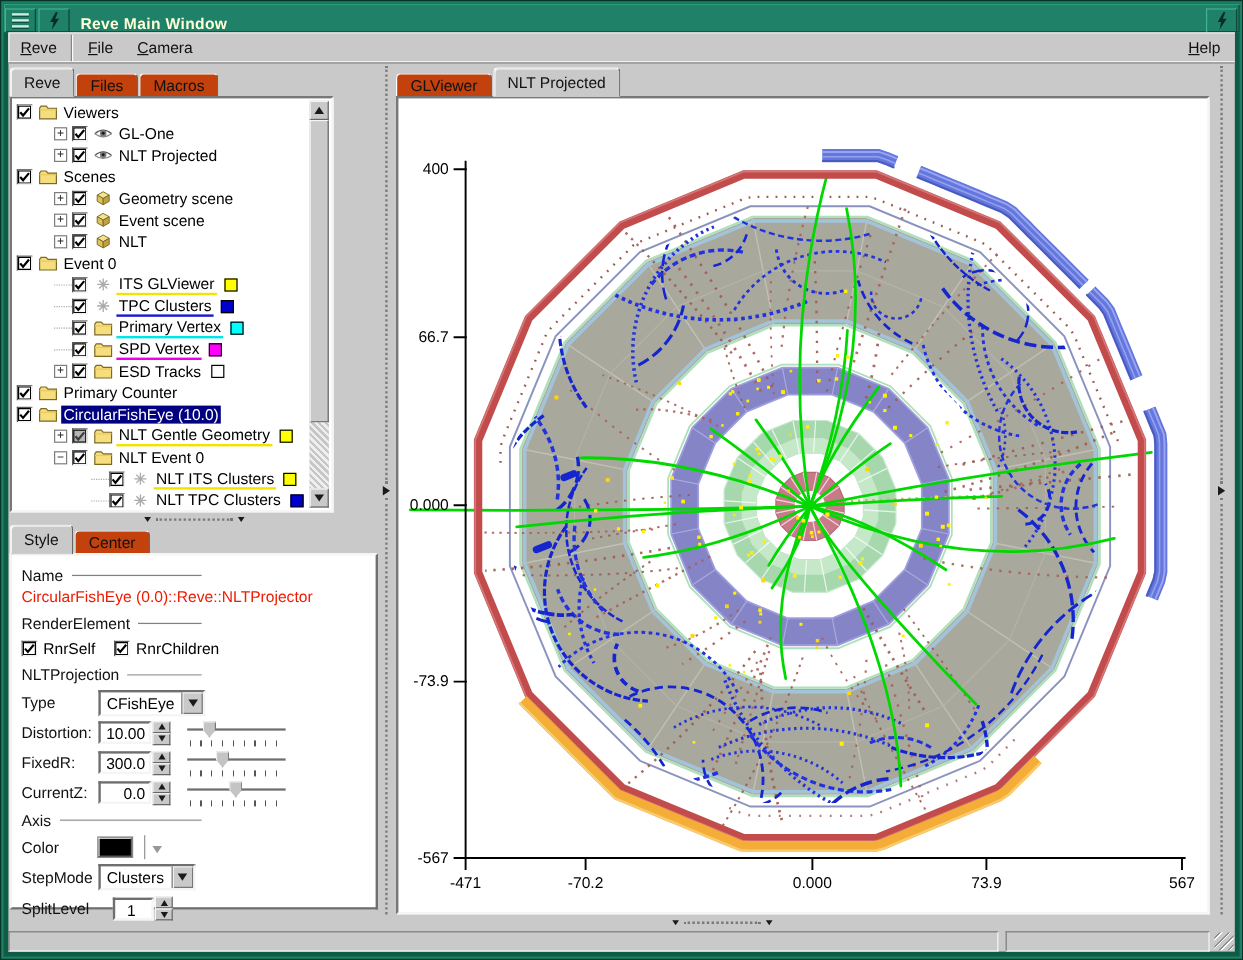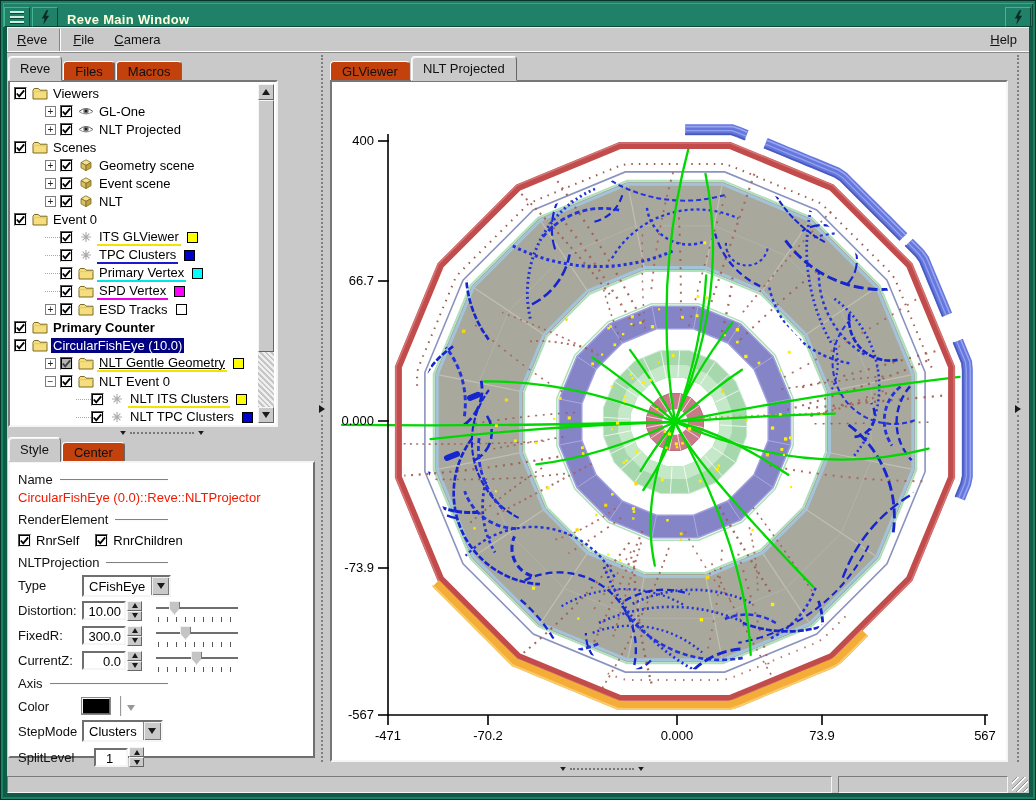--- a/index.html
+++ b/index.html
@@ -325,21 +325,21 @@
             </span>
             <span class="ticon">
               <svg viewBox="0 0 16 13" width="16" height="13">
                 <path d="M1 12V3.2L2.2 1.5h4.2L8 3.2h7V12z" fill="#f6dd7d" stroke="#7c6a22"></path>
                 <path d="M1 4.6h14" stroke="#e8ca5e"></path>
               </svg>
             </span>
             <span class="tlabel">ESD Tracks</span>
             <span class="csq" style="background: rgb(255, 255, 255);"></span>
           </div>
-          <div class="trow" style="padding-left: 2px; font-weight: bold;">
+          <div class="trow" style="padding-left: 2px;">
             <span class="cb">
               <svg viewBox="0 0 12 12" width="11" height="11">
                 <path d="M2 6l2.6 3L10 2.5" fill="none" stroke="#000" stroke-width="2"></path>
               </svg>
             </span>
             <span class="ticon">
               <svg viewBox="0 0 16 13" width="16" height="13">
                 <path d="M1 12V3.2L2.2 1.5h4.2L8 3.2h7V12z" fill="#f6dd7d" stroke="#7c6a22"></path>
                 <path d="M1 4.6h14" stroke="#e8ca5e"></path>
               </svg>
@@ -366,21 +366,21 @@
               <svg viewBox="0 0 12 12" width="11" height="11">
                 <path d="M2 6l2.6 3L10 2.5" fill="none" stroke="#3c3c3c" stroke-width="2"></path>
               </svg>
             </span>
             <span class="ticon">
               <svg viewBox="0 0 16 13" width="16" height="13">
                 <path d="M1 12V3.2L2.2 1.5h4.2L8 3.2h7V12z" fill="#f6dd7d" stroke="#7c6a22"></path>
                 <path d="M1 4.6h14" stroke="#e8ca5e"></path>
               </svg>
             </span>
-            <span class="tlabel" style="border-bottom: 2px solid rgb(242, 227, 0); text-decoration: underline;">NLT Gentle Geometry</span>
+            <span class="tlabel" style="border-bottom: 2px solid rgb(242, 227, 0);">NLT Gentle Geometry</span>
             <span class="csq" style="background: rgb(255, 255, 0);"></span>
           </div>
           <div class="trow" style="padding-left: 33px;">
             <span class="exp">−</span>
             <span class="cb">
               <svg viewBox="0 0 12 12" width="11" height="11">
                 <path d="M2 6l2.6 3L10 2.5" fill="none" stroke="#000" stroke-width="2"></path>
               </svg>
             </span>
             <span class="ticon">

